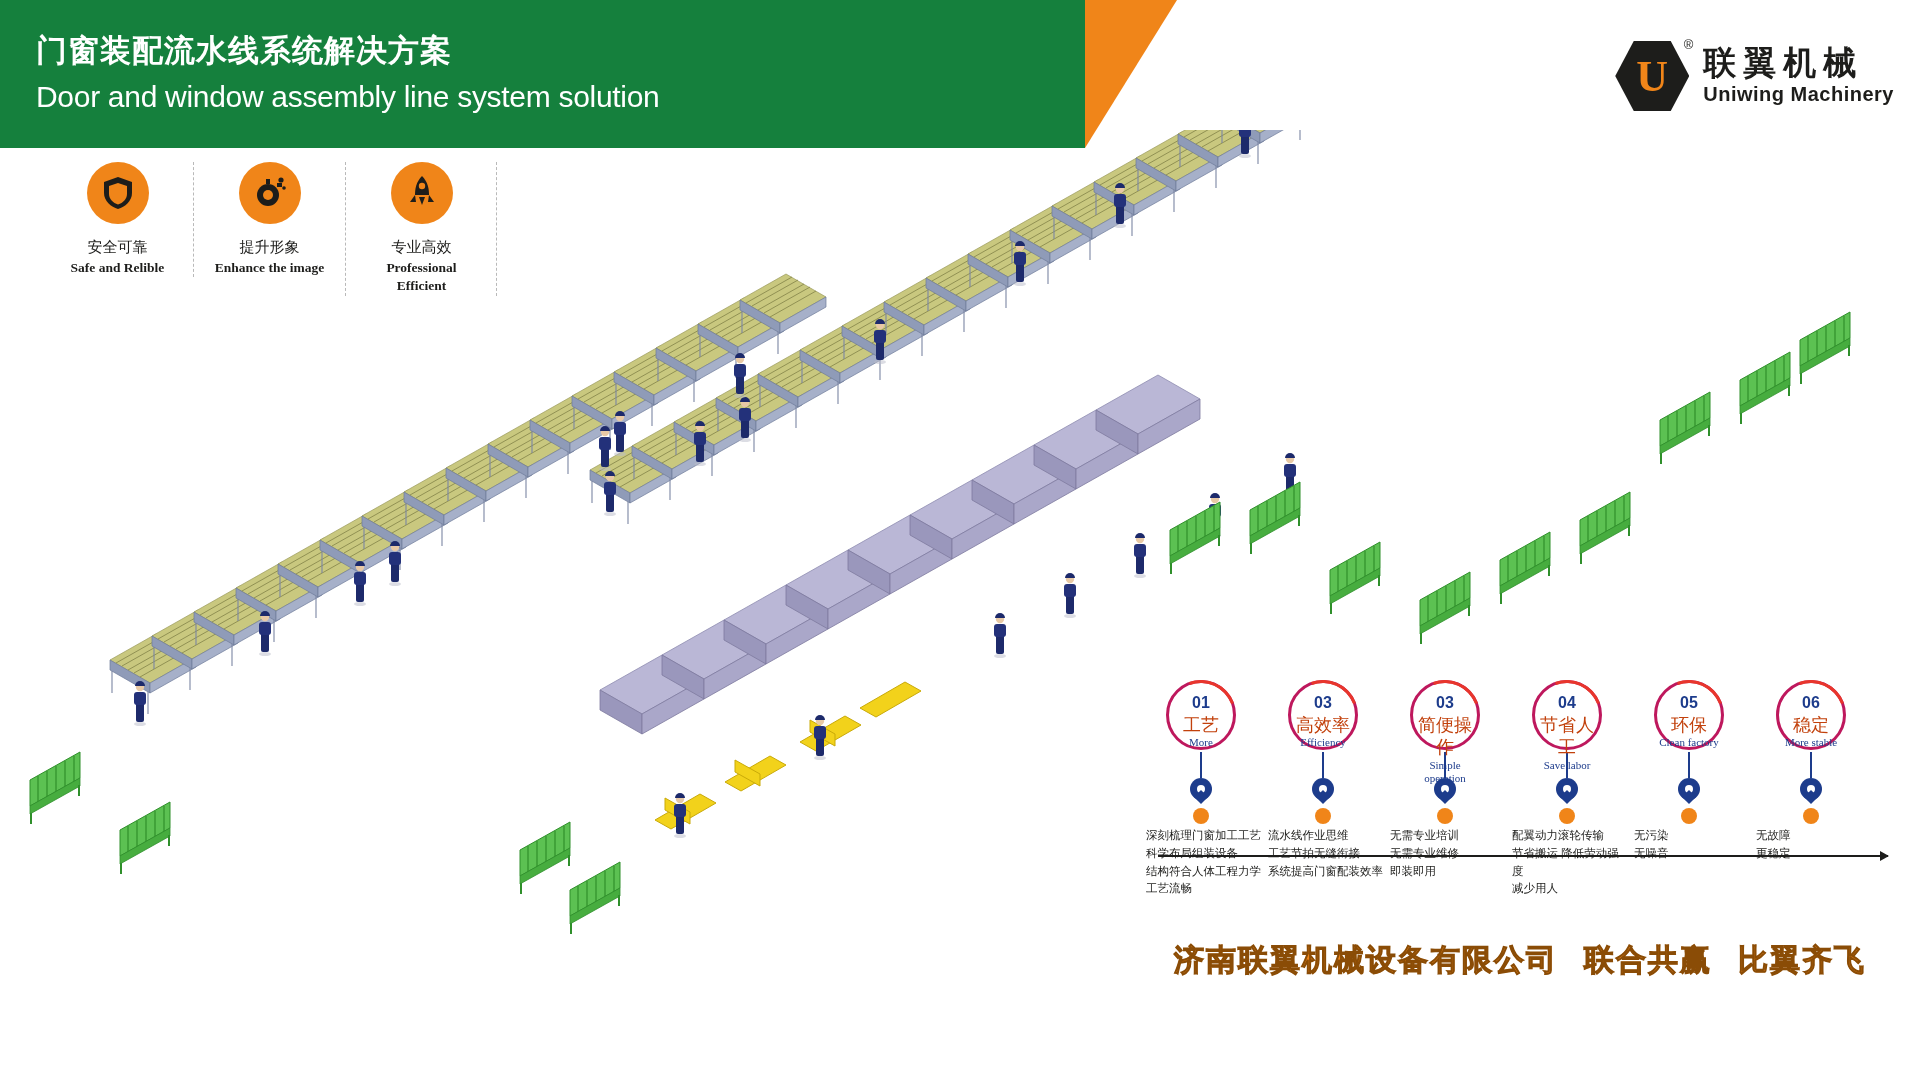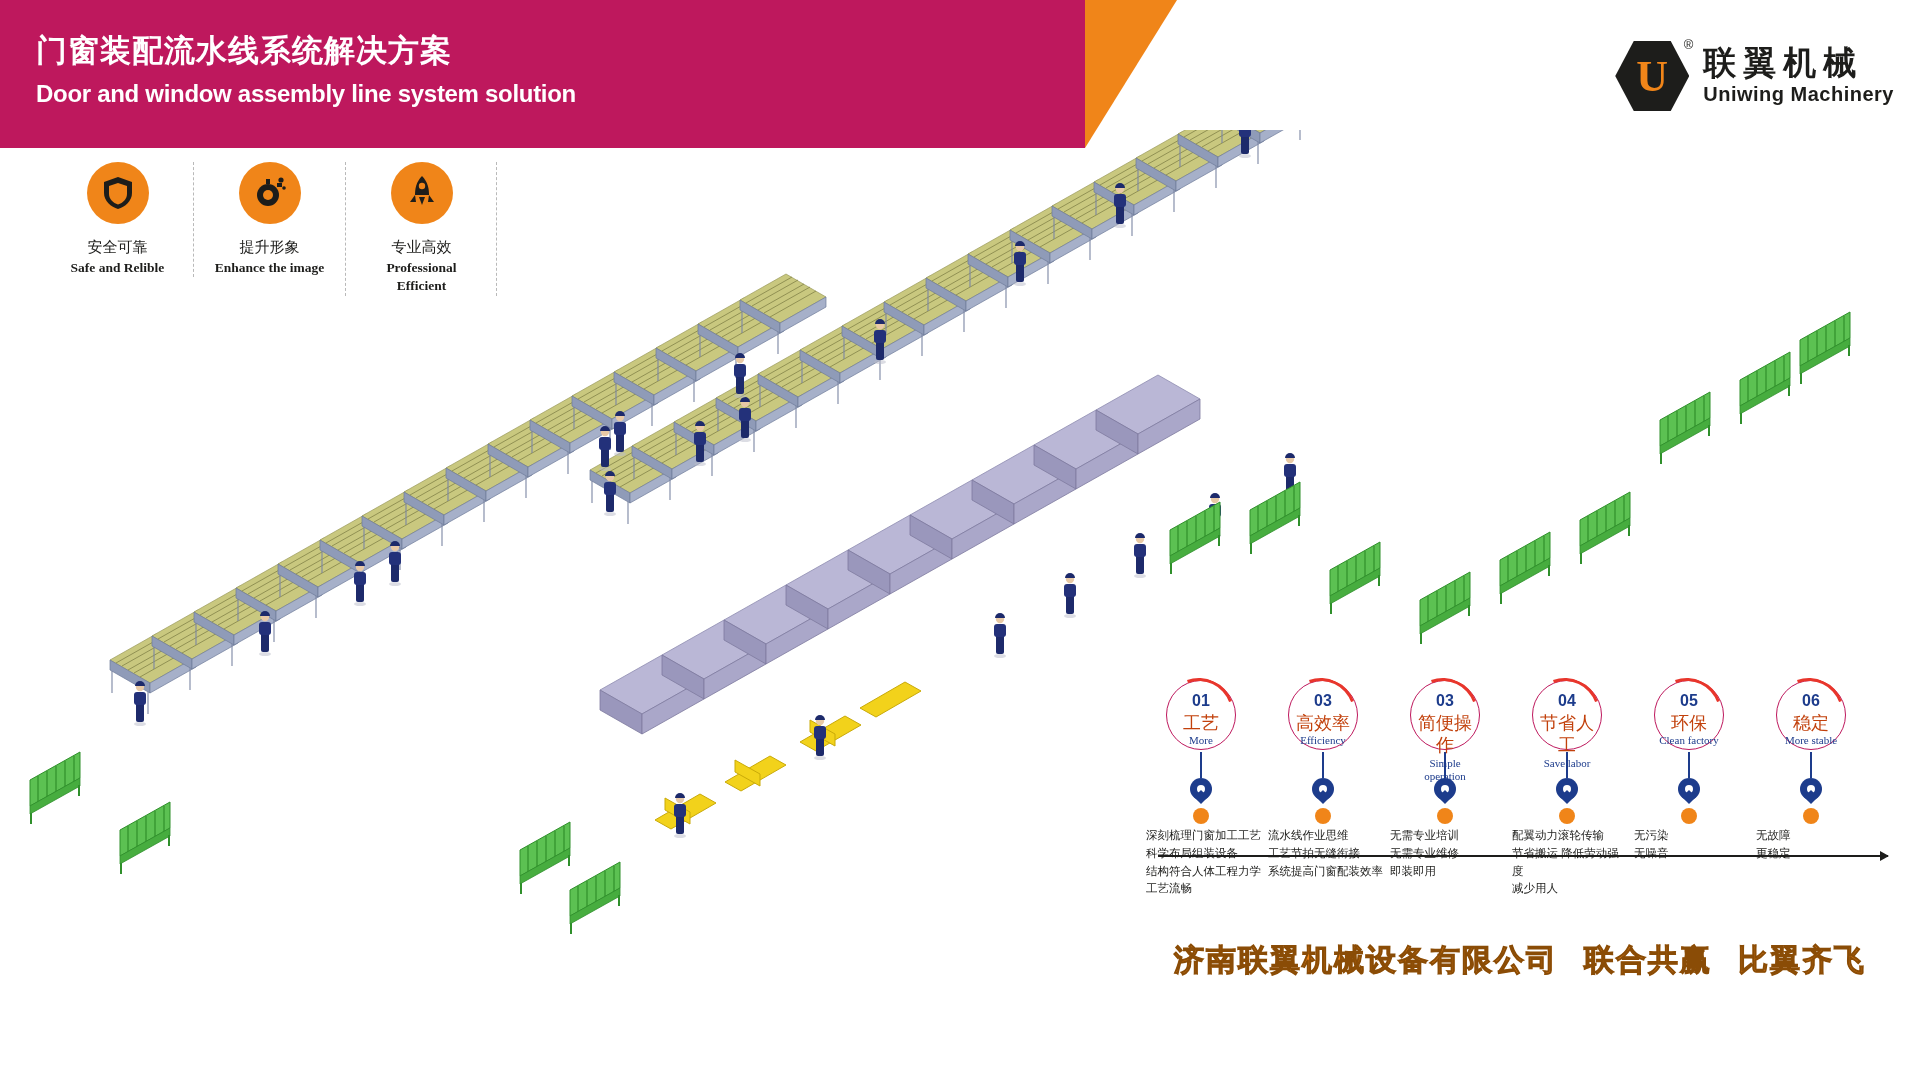--- a/index.html
+++ b/index.html
@@ -3,34 +3,34 @@
 <meta charset="utf-8">
 <style>
   html,body{margin:0;padding:0;}
   body{
     width:1920px;height:1080px;background:#ffffff;overflow:hidden;
     font-family:"Liberation Sans",sans-serif;position:relative;
   }
   
   #header-banner{
     position:absolute;left:0;top:0;width:1085px;height:148px;
-    background:#be185d;
+    background:#15803d;
   }
   #header-banner:after{
     content:"";position:absolute;right:-92px;top:0;width:0;height:0;
     border-left:92px solid #F08519;
     border-bottom:148px solid transparent;
   }
   #header-title-cn{
     position:absolute;left:36px;top:30px;color:#ffffff;
     font-size:31px;font-weight:bold;letter-spacing:1px;
   }
   #header-title-en{
     position:absolute;left:36px;top:80px;color:#ffffff;
-    font-size:24px;font-weight:bold;letter-spacing:-0.3px;text-align:right;
+    font-size:30px;font-weight:normal;letter-spacing:-0.3px;text-align:right;
   }
   
   #logo-block{
     position:absolute;right:26px;top:30px;height:92px;display:flex;align-items:center;
   }
   #logo-mark{
     position:relative;width:74px;height:78px;margin-right:14px;
   }
   #logo-mark .hex{
     position:absolute;left:0;top:4px;width:74px;height:70px;background:#1d1d1b;
@@ -71,21 +71,21 @@
   #illustration{position:absolute;left:0;top:130px;width:1920px;height:820px;}
   
   #timeline{position:absolute;left:1140px;top:680px;width:760px;height:240px;}
   .tl-axis{position:absolute;left:18px;top:175px;width:730px;height:2px;background:#1d1d1b;}
   .tl-axis:after{
     content:"";position:absolute;right:-1px;top:-4px;width:0;height:0;
     border-left:9px solid #1d1d1b;border-top:5px solid transparent;border-bottom:5px solid transparent;
   }
   .tl-item{position:absolute;top:0;width:122px;text-align:center;}
   .tl-badge{
-    width:70px;height:70px;border-radius:50%;background:#ffffff;border:1px solid #be185d;
+    width:70px;height:70px;border-radius:50%;background:#ffffff;border:3px solid #be185d;
     margin:0 auto;position:relative;box-sizing:border-box;text-align:center;
   }
   .tl-badge .arc{
     position:absolute;left:-3px;top:-3px;width:70px;height:70px;border-radius:50%;
     border:3px solid transparent;border-top-color:#e8362c;
     transform:rotate(25deg);box-sizing:border-box;
   }
   .tl-num{color:#1d3c8c;font-size:16px;font-weight:bold;line-height:1.35;margin-top:9px;}
   .tl-cn{color:#c2410c;font-size:18px;line-height:1.25;}
   .tl-en{color:#1d3c8c;font-size:11px;line-height:1.2;font-family:"Liberation Serif",serif;}

